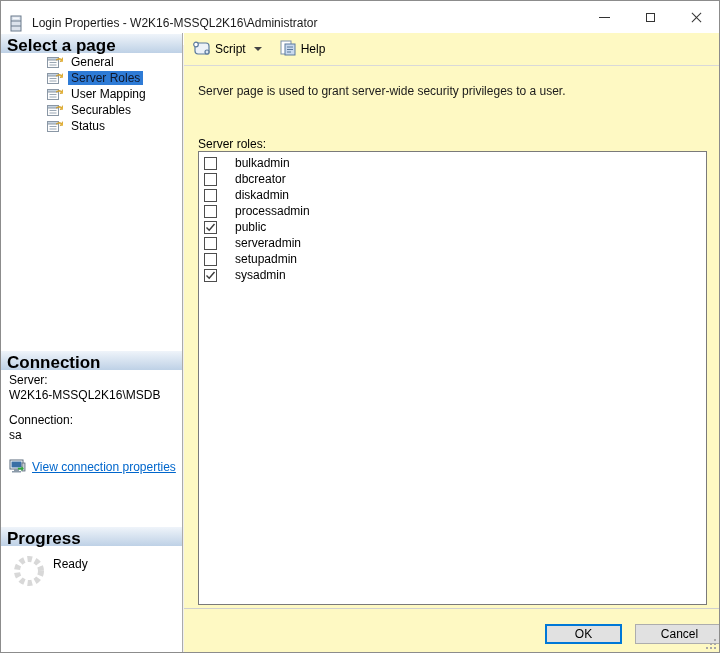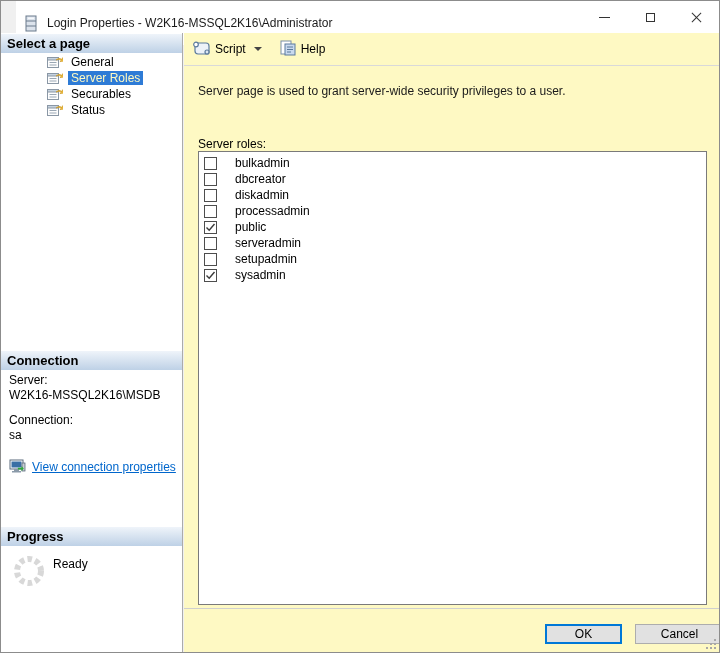--- a/index.html
+++ b/index.html
@@ -1,43 +1,43 @@
 <!DOCTYPE html>
 <html><head>
 <meta charset="utf-8">
 <style>
   * { box-sizing: border-box; margin: 0; padding: 0; }
   html,body { width:720px; height:653px; }
   body { font-family:"Liberation Sans", sans-serif; font-size:12px; color:#000; }
   .window { position:relative; width:720px; height:653px; background:#F0F0F0; border:1px solid #8C8C8C; overflow:hidden; }
 
   
-  .titlebar { position:absolute; top:0; left:15px; right:0; height:44px; background:#FFFFFF; display:flex; align-items:center; }
+  .titlebar { position:absolute; top:0; left:0; right:0; height:44px; background:#FFFFFF; display:flex; align-items:center; }
   .title-icon { margin-left:9px; width:14px; height:18px; display:flex; align-items:center; }
   .title-text { margin-left:8px; font-size:12px; color:#1A1A1A; white-space:nowrap; }
   .caption-btns { position:absolute; right:0; top:0; height:32px; display:flex; }
   .cap-btn { width:46px; height:32px; display:flex; align-items:center; justify-content:center; position:relative; }
   .min-bar { width:11px; height:1px; background:#333; }
   .max-box { width:9px; height:9px; border:1px solid #333; background:transparent; }
   .close-x { position:relative; width:13px; height:13px; }
   .close-x i { position:absolute; left:0; top:6px; width:13px; height:1px; background:#333; }
   .close-x i:first-child { transform:rotate(45deg); }
   .close-x i:last-child  { transform:rotate(-45deg); }
 
   
   .sidebar { position:absolute; top:32px; left:0; width:182px; bottom:0; background:#FFFFFF; border-right:1px solid #ABABAB; }
-  .side-header { position:absolute; left:0; right:0; height:19px; background:linear-gradient(180deg,#EFF4FA 0%,#BED1E6 100%); font-weight:bold; font-size:13px; padding:2px 0 0 6px; color:#000; }
+  .side-header { position:absolute; left:0; right:0; height:19px; background:linear-gradient(180deg,#EFF4FA 0%,#BED1E6 100%); font-weight:bold; font-size:17px; padding:2px 0 0 6px; color:#000; }
   .hdr-select { top:1px; }
   .hdr-conn { top:318px; }
   .hdr-prog { top:494px; }
   .page-list { position:absolute; top:21px; left:0; right:0;margin-left:42px; }
   .page-item { height:16px; display:flex; align-items:center; cursor:default; }
   .page-icon { width:17px; height:14px; margin-left:4px; flex:none; }
   .page-label { margin-left:4px; padding:0 3px; white-space:nowrap; }
-  .page-item.selected .page-label { background:#2E7BD6; color:#fef9c3; }
+  .page-item.selected .page-label { background:#2E7BD6; color:#0f172a; }
   .conn-body { position:absolute; top:340px; left:8px; right:4px; line-height:15px; }
   .conn-label { margin-top:10px; }
   .conn-label:first-child { margin-top:0; }
   .conn-value { white-space:nowrap; }
   .link-row { margin-top:16px; display:flex; align-items:center; }
   .link-icon { width:19px; height:16px; flex:none; }
   .link-text { margin-left:4px; color:#0066CC; text-decoration:underline; white-space:nowrap; cursor:pointer; }
   .prog-body { position:absolute; top:516px; left:8px; right:4px; }
   .spinner { position:absolute; left:2px; top:4px; }
   .ready-text { position:absolute; left:44px; top:8px; }
@@ -116,20 +116,30 @@
         </div>
         <div class="page-item selected">
           <span class="page-icon"><svg width="16" height="14" viewBox="0 0 16 14">
               <rect x="0.5" y="2.5" width="11" height="10" fill="#FDFDFD" stroke="#8A97A5"></rect>
               <rect x="0.5" y="2.5" width="11" height="2.5" fill="#C7D3DF" stroke="#8A97A5"></rect>
               <line x1="2.5" y1="7.5" x2="9.5" y2="7.5" stroke="#9AA7B4"></line>
               <line x1="2.5" y1="10" x2="9.5" y2="10" stroke="#9AA7B4"></line>
               <path d="M9 5 q3 -3 6 -0.5 l0.5 -1.8 1 3.5 -3.6 0.4 1.5 -1.3 q-2.6 -1.8 -5.4 -0.3 z" fill="#F4C33F" stroke="#C9931B" stroke-width="0.6"></path>
             </svg></span>
           <span class="page-label">Server Roles</span>
+        </div>
+        <div class="page-item">
+          <span class="page-icon"><svg width="16" height="14" viewBox="0 0 16 14">
+              <rect x="0.5" y="2.5" width="11" height="10" fill="#FDFDFD" stroke="#8A97A5"></rect>
+              <rect x="0.5" y="2.5" width="11" height="2.5" fill="#C7D3DF" stroke="#8A97A5"></rect>
+              <line x1="2.5" y1="7.5" x2="9.5" y2="7.5" stroke="#9AA7B4"></line>
+              <line x1="2.5" y1="10" x2="9.5" y2="10" stroke="#9AA7B4"></line>
+              <path d="M9 5 q3 -3 6 -0.5 l0.5 -1.8 1 3.5 -3.6 0.4 1.5 -1.3 q-2.6 -1.8 -5.4 -0.3 z" fill="#F4C33F" stroke="#C9931B" stroke-width="0.6"></path>
+            </svg></span>
+          <span class="page-label">User Mapping</span>
         </div>
         <div class="page-item">
           <span class="page-icon"><svg width="16" height="14" viewBox="0 0 16 14">
               <rect x="0.5" y="2.5" width="11" height="10" fill="#FDFDFD" stroke="#8A97A5"></rect>
               <rect x="0.5" y="2.5" width="11" height="2.5" fill="#C7D3DF" stroke="#8A97A5"></rect>
               <line x1="2.5" y1="7.5" x2="9.5" y2="7.5" stroke="#9AA7B4"></line>
               <line x1="2.5" y1="10" x2="9.5" y2="10" stroke="#9AA7B4"></line>
               <path d="M9 5 q3 -3 6 -0.5 l0.5 -1.8 1 3.5 -3.6 0.4 1.5 -1.3 q-2.6 -1.8 -5.4 -0.3 z" fill="#F4C33F" stroke="#C9931B" stroke-width="0.6"></path>
             </svg></span>
           <span class="page-label">Securables</span>

